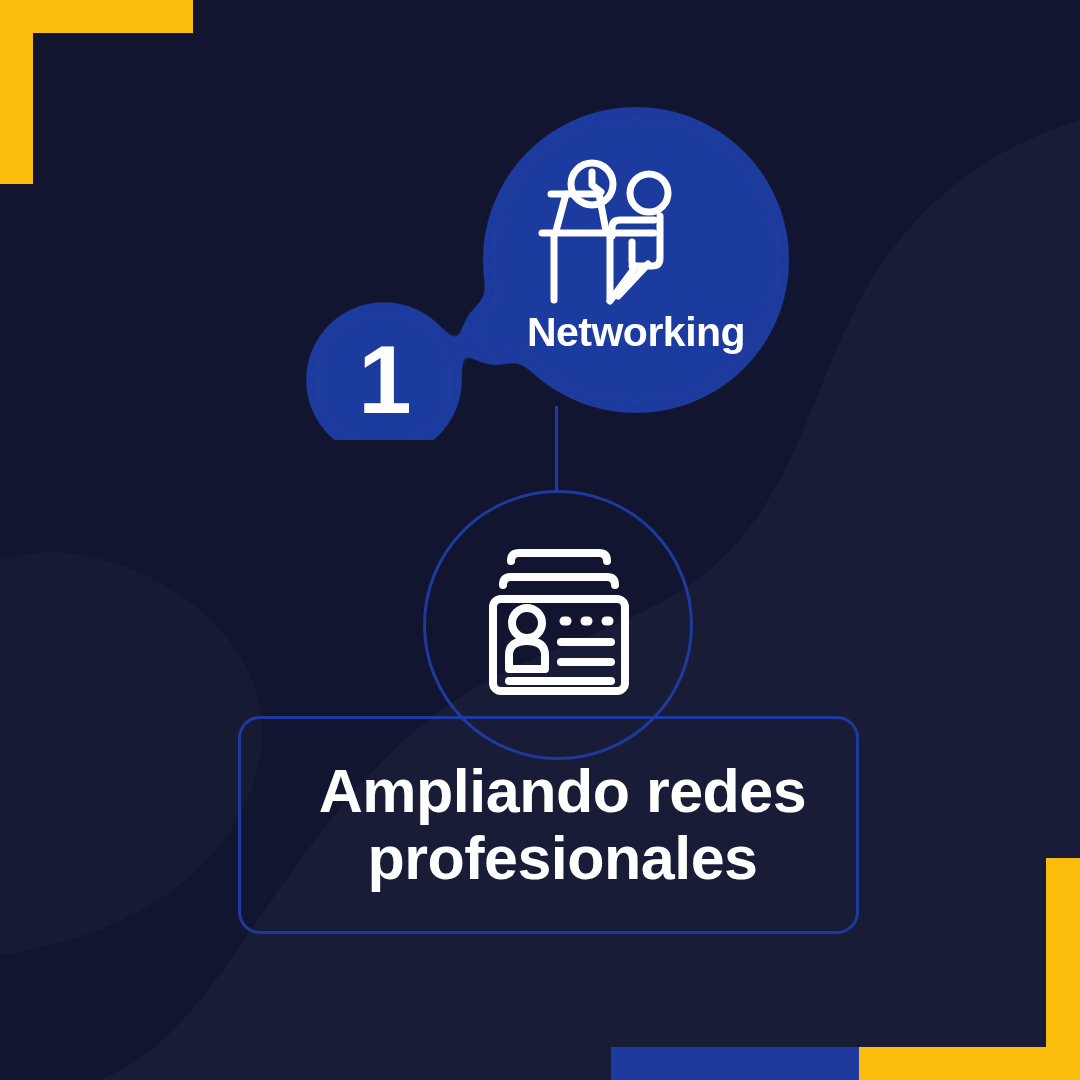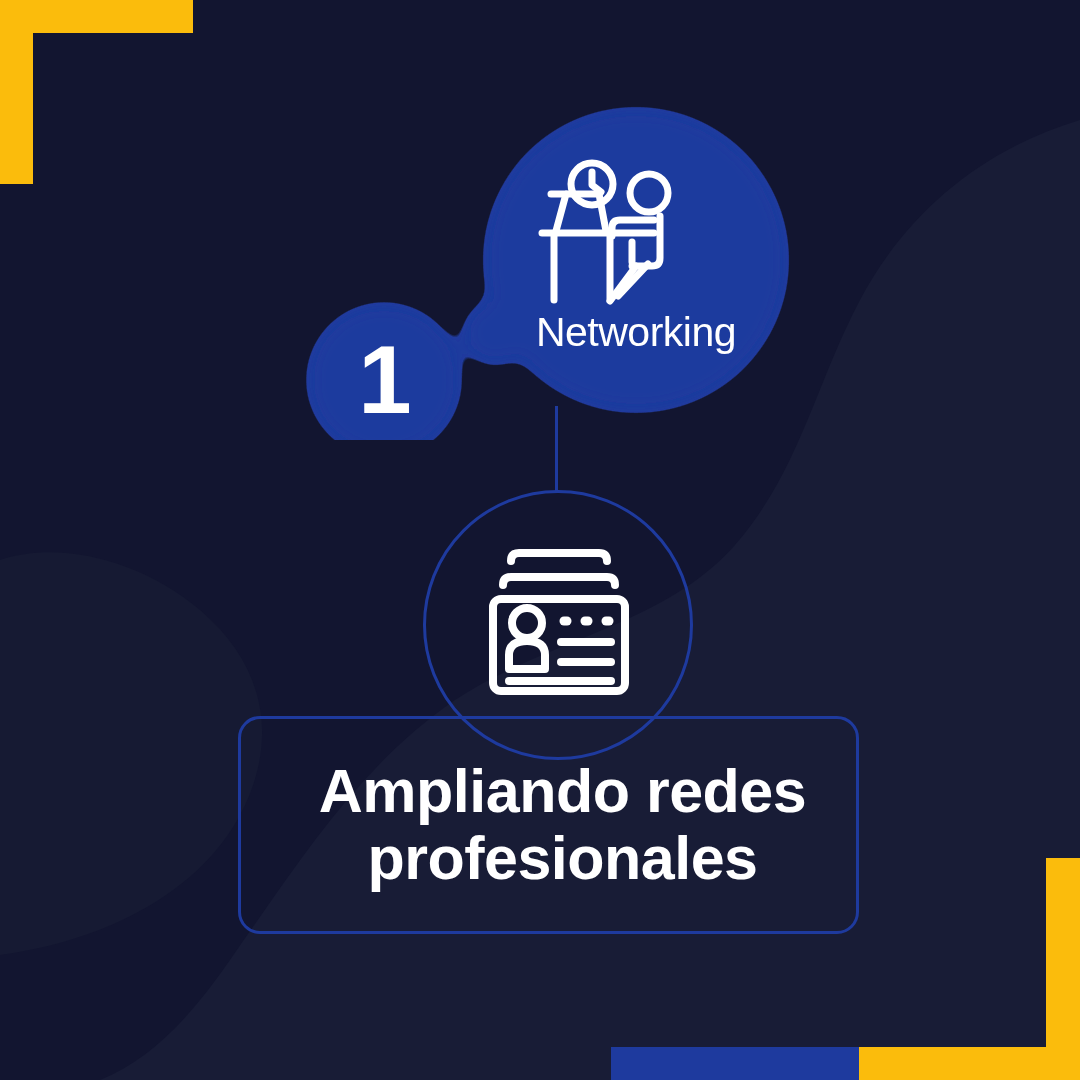--- a/index.html
+++ b/index.html
@@ -88,21 +88,21 @@
     height: 150px;
   }
   .topic-label {
     position: absolute;
     left: 483px;
     top: 312px;
     width: 306px;
     text-align: center;
     color: #ffffff;
     font-size: 41px;
-    font-weight: 400;
+    font-weight: 700;
     letter-spacing: -0.5px;
     line-height: 1;
   }
 
   
   .connector {
     position: absolute;
     left: 555px;
     top: 406px;
     width: 3px;

